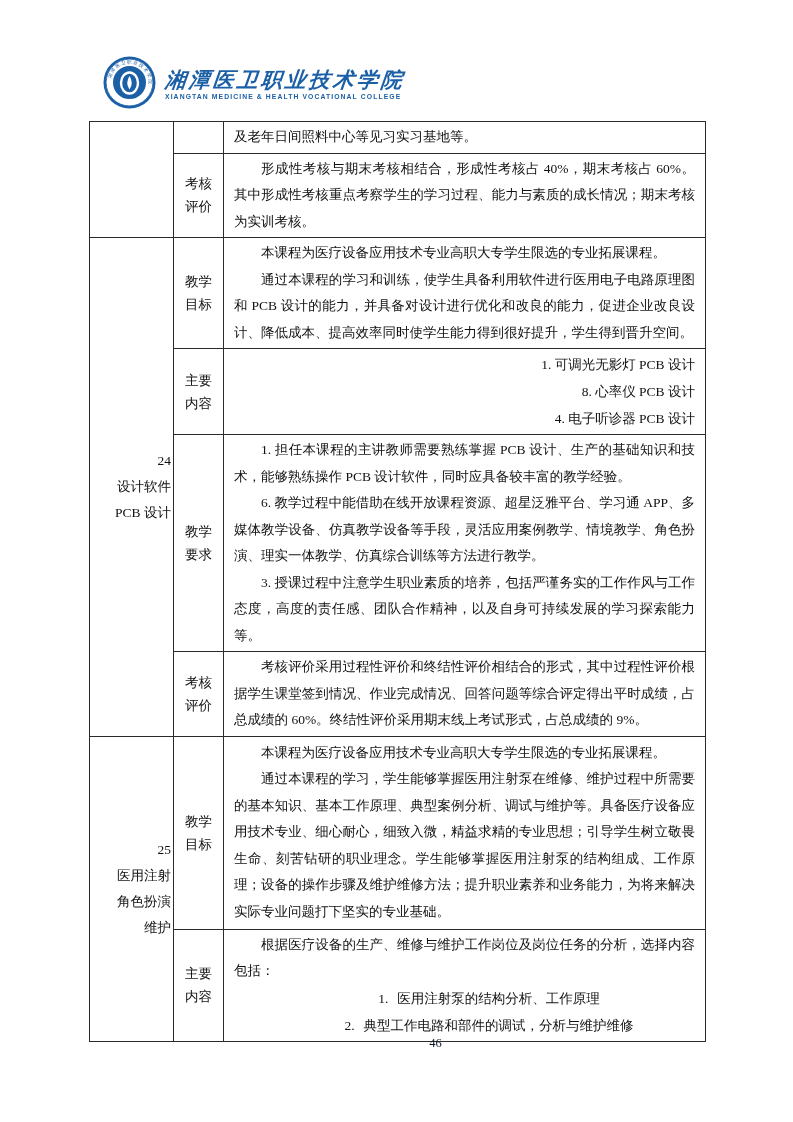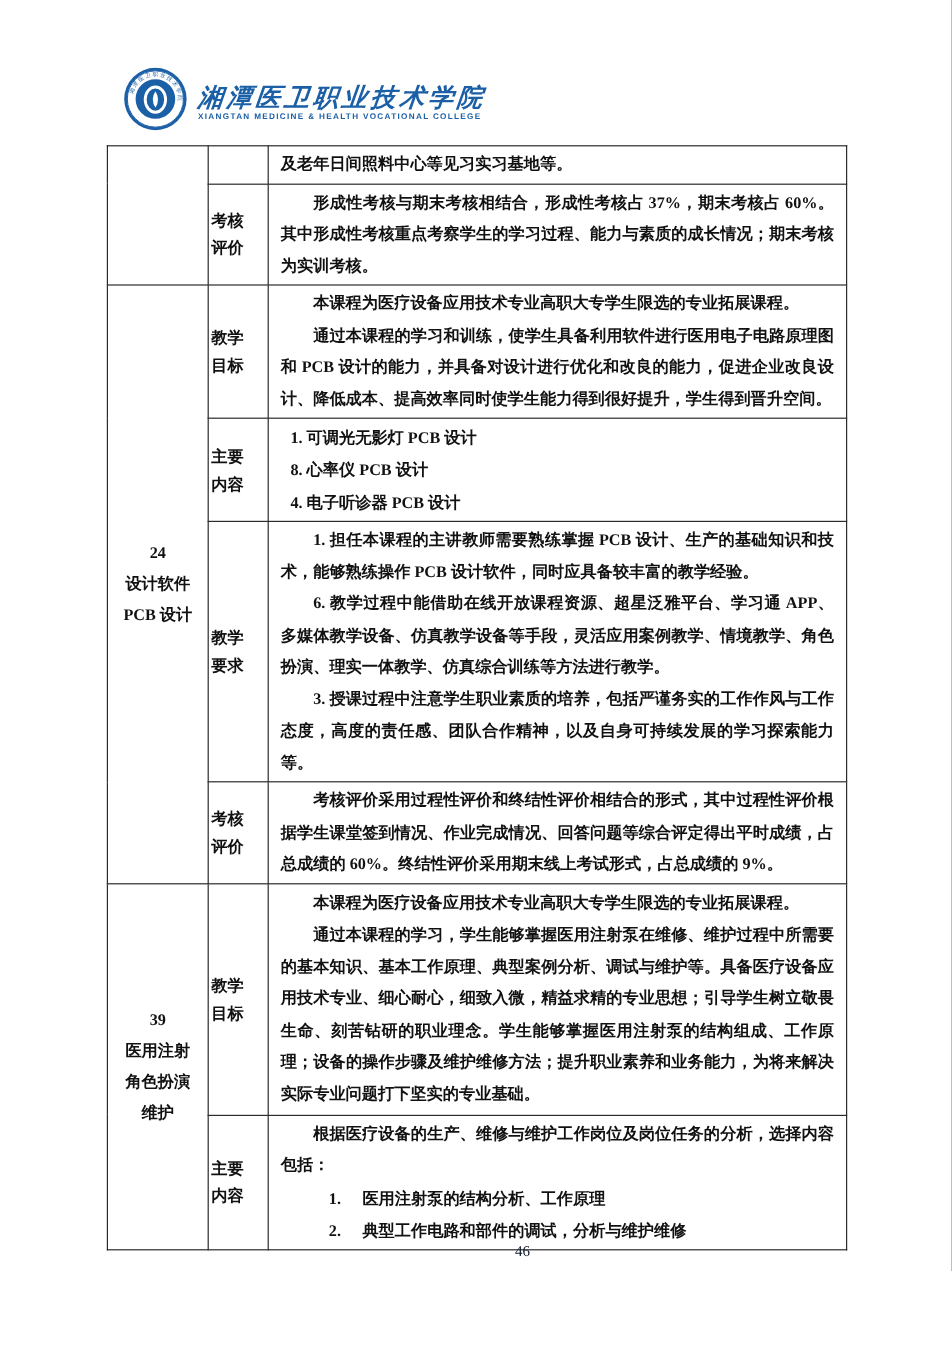--- a/index.html
+++ b/index.html
@@ -24,45 +24,44 @@
   .logo-en{
     font-size:6.8px;font-weight:bold;color:#1b5fa6;
     letter-spacing:1.1px;line-height:9px;white-space:nowrap;
     font-family:"Liberation Sans","DejaVu Sans",sans-serif;
   }
   
   table.doc-table{
     position:absolute;left:89px;top:121px;
     border-collapse:collapse;table-layout:fixed;
     width:616px;
-    font-weight:bold;
   }
   .doc-table td{
     border:1px solid #2b2b2b;
     vertical-align:middle;
     font-size:13.5px;
   }
   .course-cell{
-    text-align:center;line-height:26px;padding:2px 2px;
+    text-align:right;line-height:26px;padding:2px 2px;
   }
   .label-cell{
-    text-align:left;line-height:23px;padding:10px 2px;
+    text-align:center;line-height:23px;padding:10px 2px;
   }
   .content-cell{
     padding:2px 10px;
   }
   .para{
     margin:0;line-height:26.5px;text-align:justify;text-indent:2em;
   }
   .para.no-indent{text-indent:0;}
   .list-line{
-    line-height:27px;padding-left:8px;
+    line-height:27px;padding-left:8px;text-align:right;
   }
   .list2-line{
-    line-height:27px;padding-left:40px;
+    line-height:27px;padding-left:40px;text-align:center;
   }
   .list2-num{display:inline-block;min-width:28px;}
   
   .page-number{
     position:absolute;left:0;top:1036px;width:100%;
     text-align:center;font-size:12.5px;color:#0f172a;margin-left:39px;
   }
 </style>
 </head>
 <body>
@@ -105,21 +104,21 @@
       <td class="content-cell">
         <p class="para no-indent">及老年日间照料中心等见习实习基地等。</p>
       </td>
     </tr>
     <tr style="height:84px">
       <td class="label-cell">
         <div>考核</div>
         <div>评价</div>
       </td>
       <td class="content-cell">
-        <p class="para">形成性考核与期末考核相结合，形成性考核占 37%，期末考核占 60%。其中形成性考核重点考察学生的学习过程、能力与素质的成长情况；期末考核为实训考核。</p>
+        <p class="para">形成性考核与期末考核相结合，形成性考核占 40%，期末考核占 60%。其中形成性考核重点考察学生的学习过程、能力与素质的成长情况；期末考核为实训考核。</p>
       </td>
     </tr>
 
     <tr style="height:109px">
       <td class="course-cell" rowspan="4">
         <div>24</div>
         <div>设计软件</div>
         <div>PCB 设计</div>
       </td>
       <td class="label-cell">
@@ -158,21 +157,21 @@
         <div>考核</div>
         <div>评价</div>
       </td>
       <td class="content-cell">
         <p class="para">考核评价采用过程性评价和终结性评价相结合的形式，其中过程性评价根据学生课堂签到情况、作业完成情况、回答问题等综合评定得出平时成绩，占总成绩的 60%。终结性评价采用期末线上考试形式，占总成绩的 9%。</p>
       </td>
     </tr>
 
     <tr style="height:193px">
       <td class="course-cell" rowspan="2">
-        <div>39</div>
+        <div>25</div>
         <div>医用注射</div>
         <div>角色扮演</div>
         <div>维护</div>
       </td>
       <td class="label-cell">
         <div>教学</div>
         <div>目标</div>
       </td>
       <td class="content-cell">
         <p class="para">本课程为医疗设备应用技术专业高职大专学生限选的专业拓展课程。</p>

